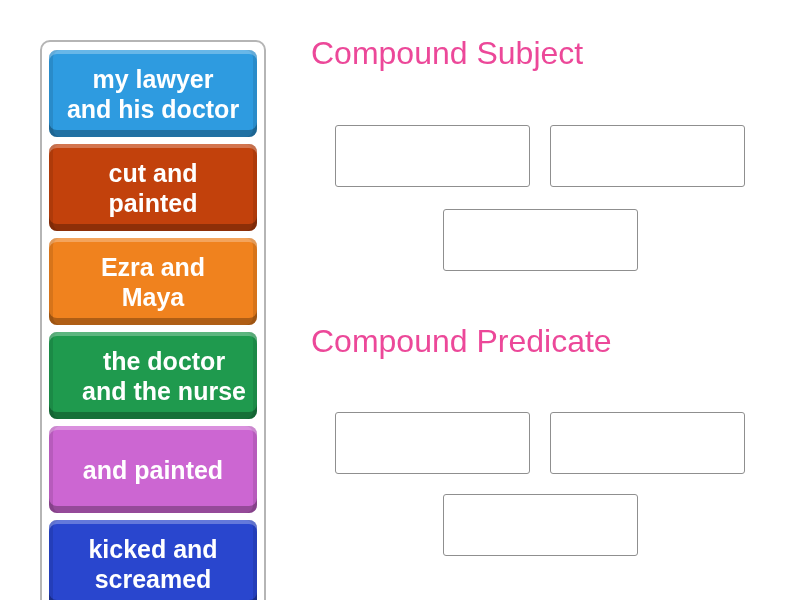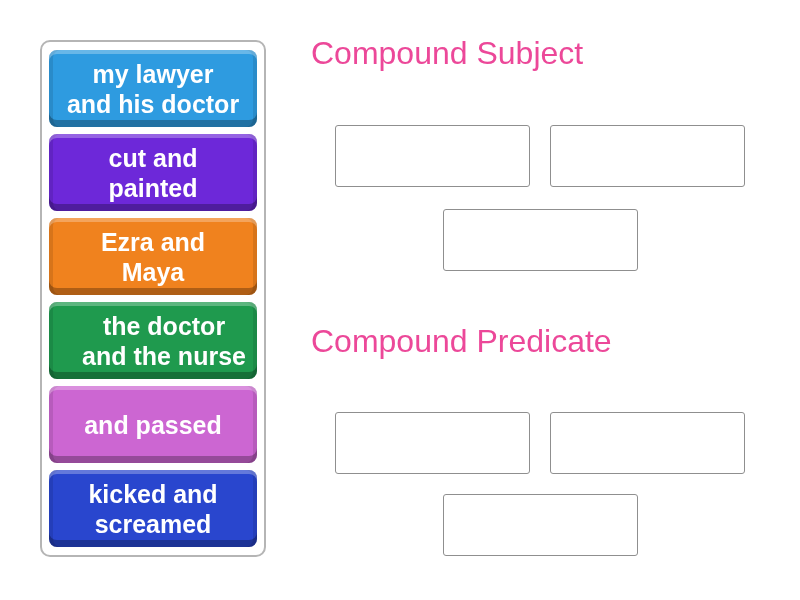--- a/index.html
+++ b/index.html
@@ -25,21 +25,21 @@
     box-sizing: border-box;
     border: 2px solid #b5b5b5;
     border-radius: 10px;
     background: #ffffff;
     padding: 8px 7px;
     display: flex;
     flex-direction: column;
     gap: 7px;
   }
   .tile {
-    height: 77px;
+    height: 87px;
     border-radius: 8px;
     display: flex;
     flex-direction: column;
     align-items: center;
     justify-content: center;
     cursor: grab;
     box-shadow:
       inset 0 4px 0 0 rgba(255,255,255,.28),
       inset 0 -7px 0 0 rgba(0,0,0,.27),
       inset 4px 0 0 0 rgba(0,0,0,.10),
@@ -88,34 +88,34 @@
 </head>
 <body>
 
 <div class="stage">
 
   <div class="tray">
     <div class="tile" style="background-color: rgb(46, 155, 224);">
       <span class="tile-line">my lawyer</span>
       <span class="tile-line">and his doctor</span>
     </div>
-    <div class="tile" style="background-color: #6d28d9;">
+    <div class="tile" style="background-color: #c2410c;">
       <span class="tile-line">cut and</span>
       <span class="tile-line">painted</span>
     </div>
     <div class="tile" style="background-color: rgb(240, 130, 30);">
       <span class="tile-line">Ezra and</span>
       <span class="tile-line">Maya</span>
     </div>
     <div class="tile" style="background-color: rgb(31, 154, 78); padding-left: 22px;">
       <span class="tile-line">the doctor</span>
       <span class="tile-line">and the nurse</span>
     </div>
     <div class="tile" style="background-color: rgb(204, 102, 210);">
-      <span class="tile-line">and passed</span>
+      <span class="tile-line">and painted</span>
     </div>
     <div class="tile" style="background-color: rgb(41, 70, 206);">
       <span class="tile-line">kicked and</span>
       <span class="tile-line">screamed</span>
     </div>
   </div>
 
   <h1 class="group-title subject">Compound Subject</h1>
   <div class="slot g0s0"></div>
   <div class="slot g0s1"></div>

